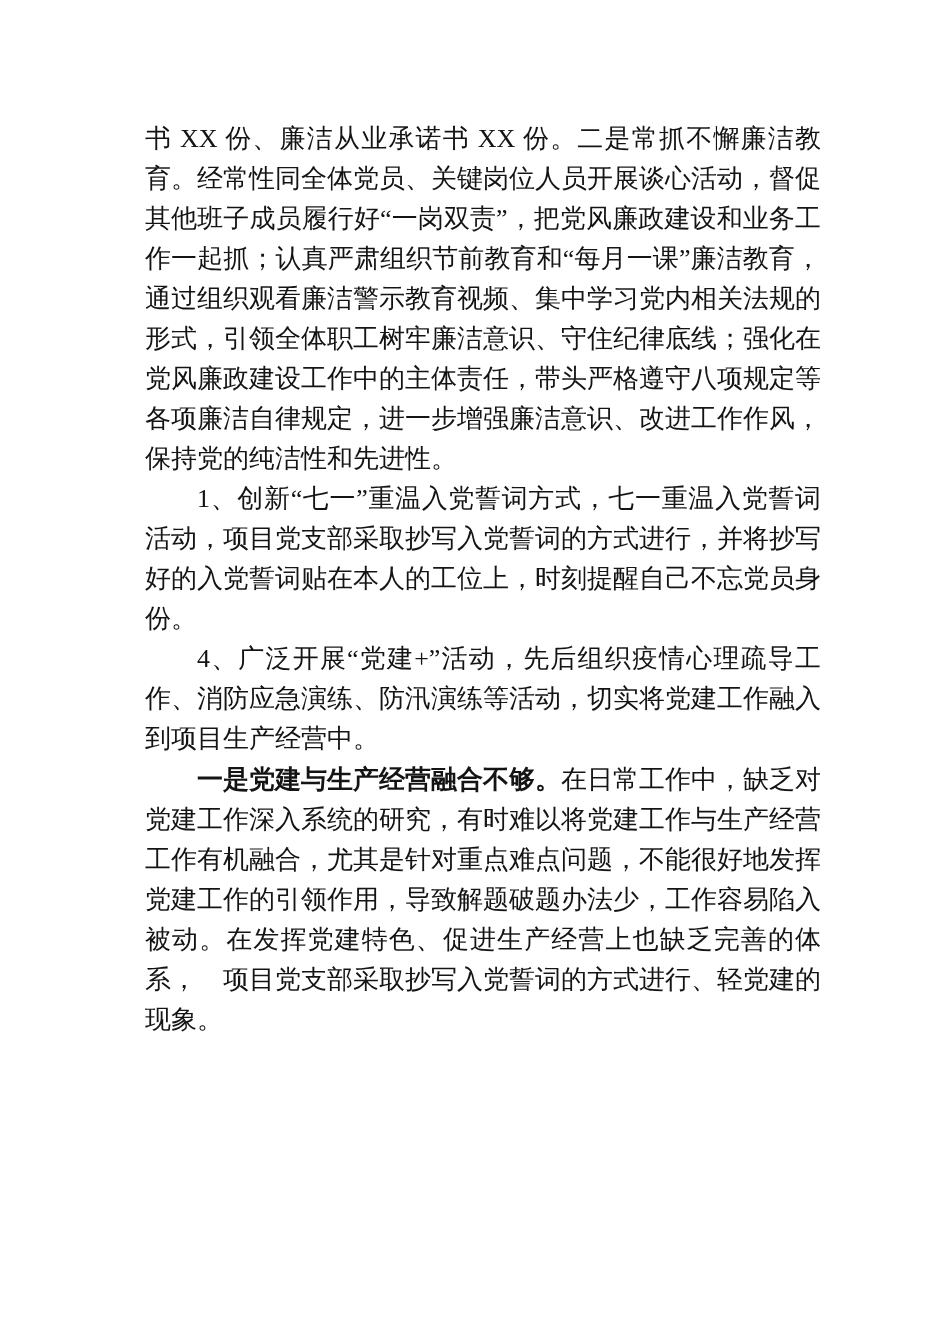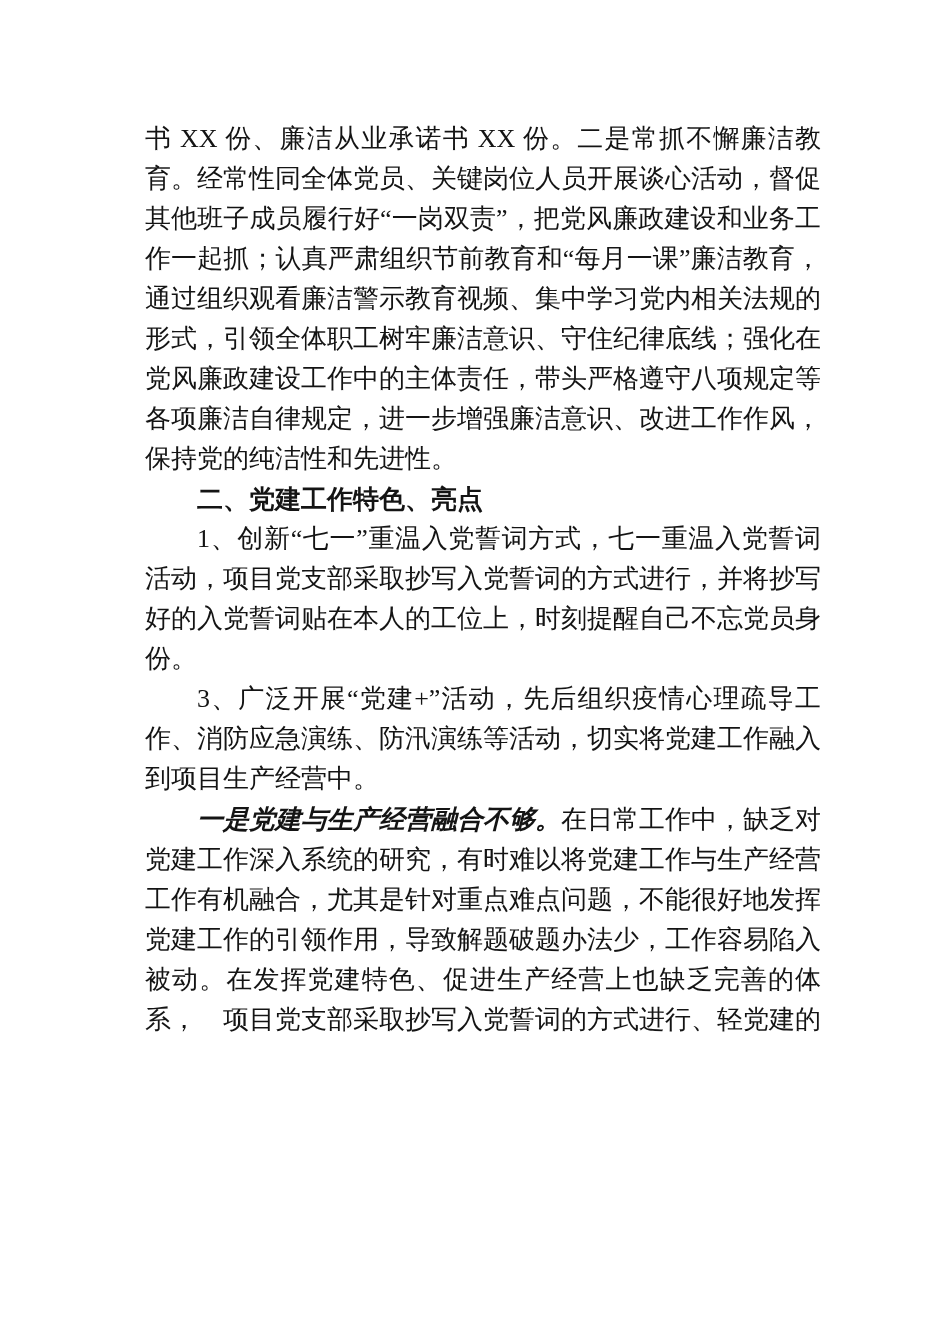--- a/index.html
+++ b/index.html
@@ -36,27 +36,25 @@
   }
   p.heading {
     font-family: "Liberation Sans", "DejaVu Sans", sans-serif;
     font-weight: 700;
     text-indent: 2em;
     text-align: left;
   }
   b.lead {
     font-family: "Liberation Sans", "DejaVu Sans", sans-serif;
     font-weight: 700;
-    font-style: italic;
   }
 </style>
 </head>
 <body>
 
 <div class="page">
   <div class="content" id="content">
       <p class="para ">书 XX 份、廉洁从业承诺书 XX 份。二是常抓不懈廉洁教育。经常性同全体党员、关键岗位人员开展谈心活动，督促其他班子成员履行好“一岗双责”，把党风廉政建设和业务工作一起抓；认真严肃组织节前教育和“每月一课”廉洁教育，通过组织观看廉洁警示教育视频、集中学习党内相关法规的形式，引领全体职工树牢廉洁意识、守住纪律底线；强化在党风廉政建设工作中的主体责任，带头严格遵守八项规定等各项廉洁自律规定，进一步增强廉洁意识、改进工作作风，保持党的纯洁性和先进性。</p>
-      <p class="para heading">二、党建工作特色、亮点</p>
       <p class="para indent">1、创新“七一”重温入党誓词方式，七一重温入党誓词活动，项目党支部采取抄写入党誓词的方式进行，并将抄写好的入党誓词贴在本人的工位上，时刻提醒自己不忘党员身份。</p>
-      <p class="para indent">3、广泛开展“党建+”活动，先后组织疫情心理疏导工作、消防应急演练、防汛演练等活动，切实将党建工作融入到项目生产经营中。</p>
+      <p class="para indent">4、广泛开展“党建+”活动，先后组织疫情心理疏导工作、消防应急演练、防汛演练等活动，切实将党建工作融入到项目生产经营中。</p>
       <p class="para indent"><b class="lead">一是党建与生产经营融合不够。</b><span>在日常工作中，缺乏对党建工作深入系统的研究，有时难以将党建工作与生产经营工作有机融合，尤其是针对重点难点问题，不能很好地发挥党建工作的引领作用，导致解题破题办法少，工作容易陷入被动。在发挥党建特色、促进生产经营上也缺乏完善的体系，　项目党支部采取抄写入党誓词的方式进行、轻党建的现象。</span></p>
     </div>
 </div>
 
 </body></html>

